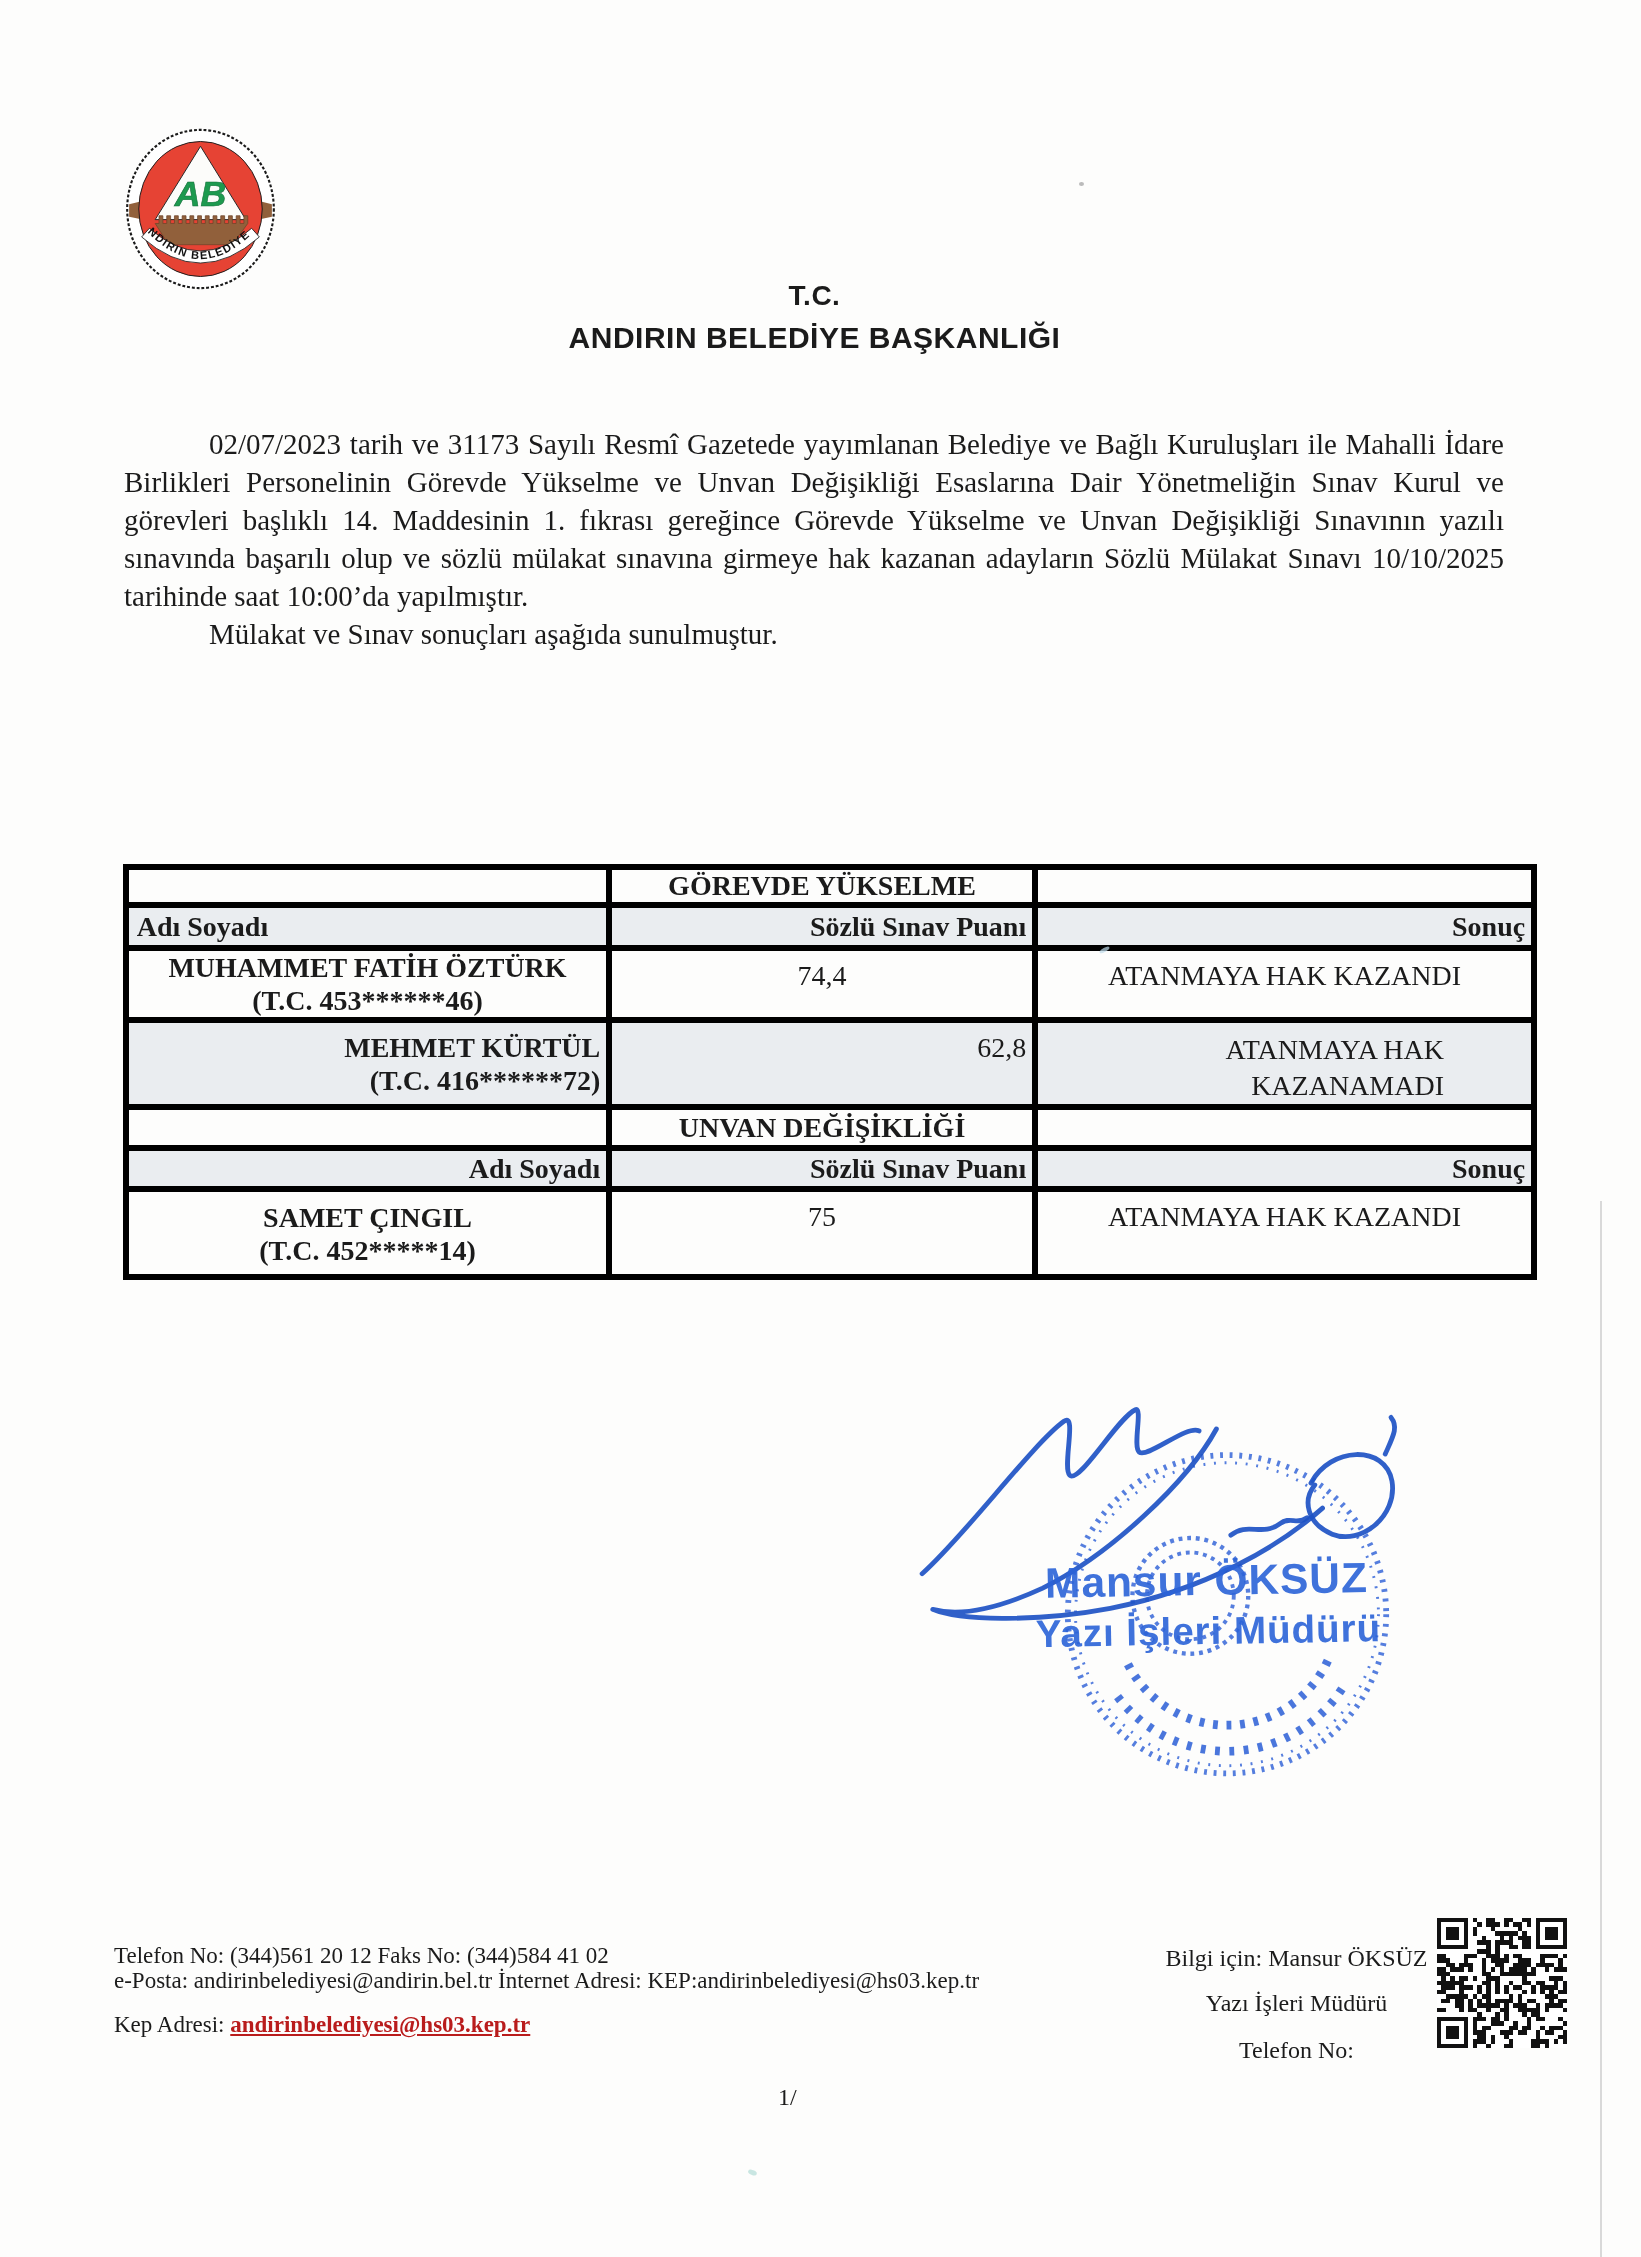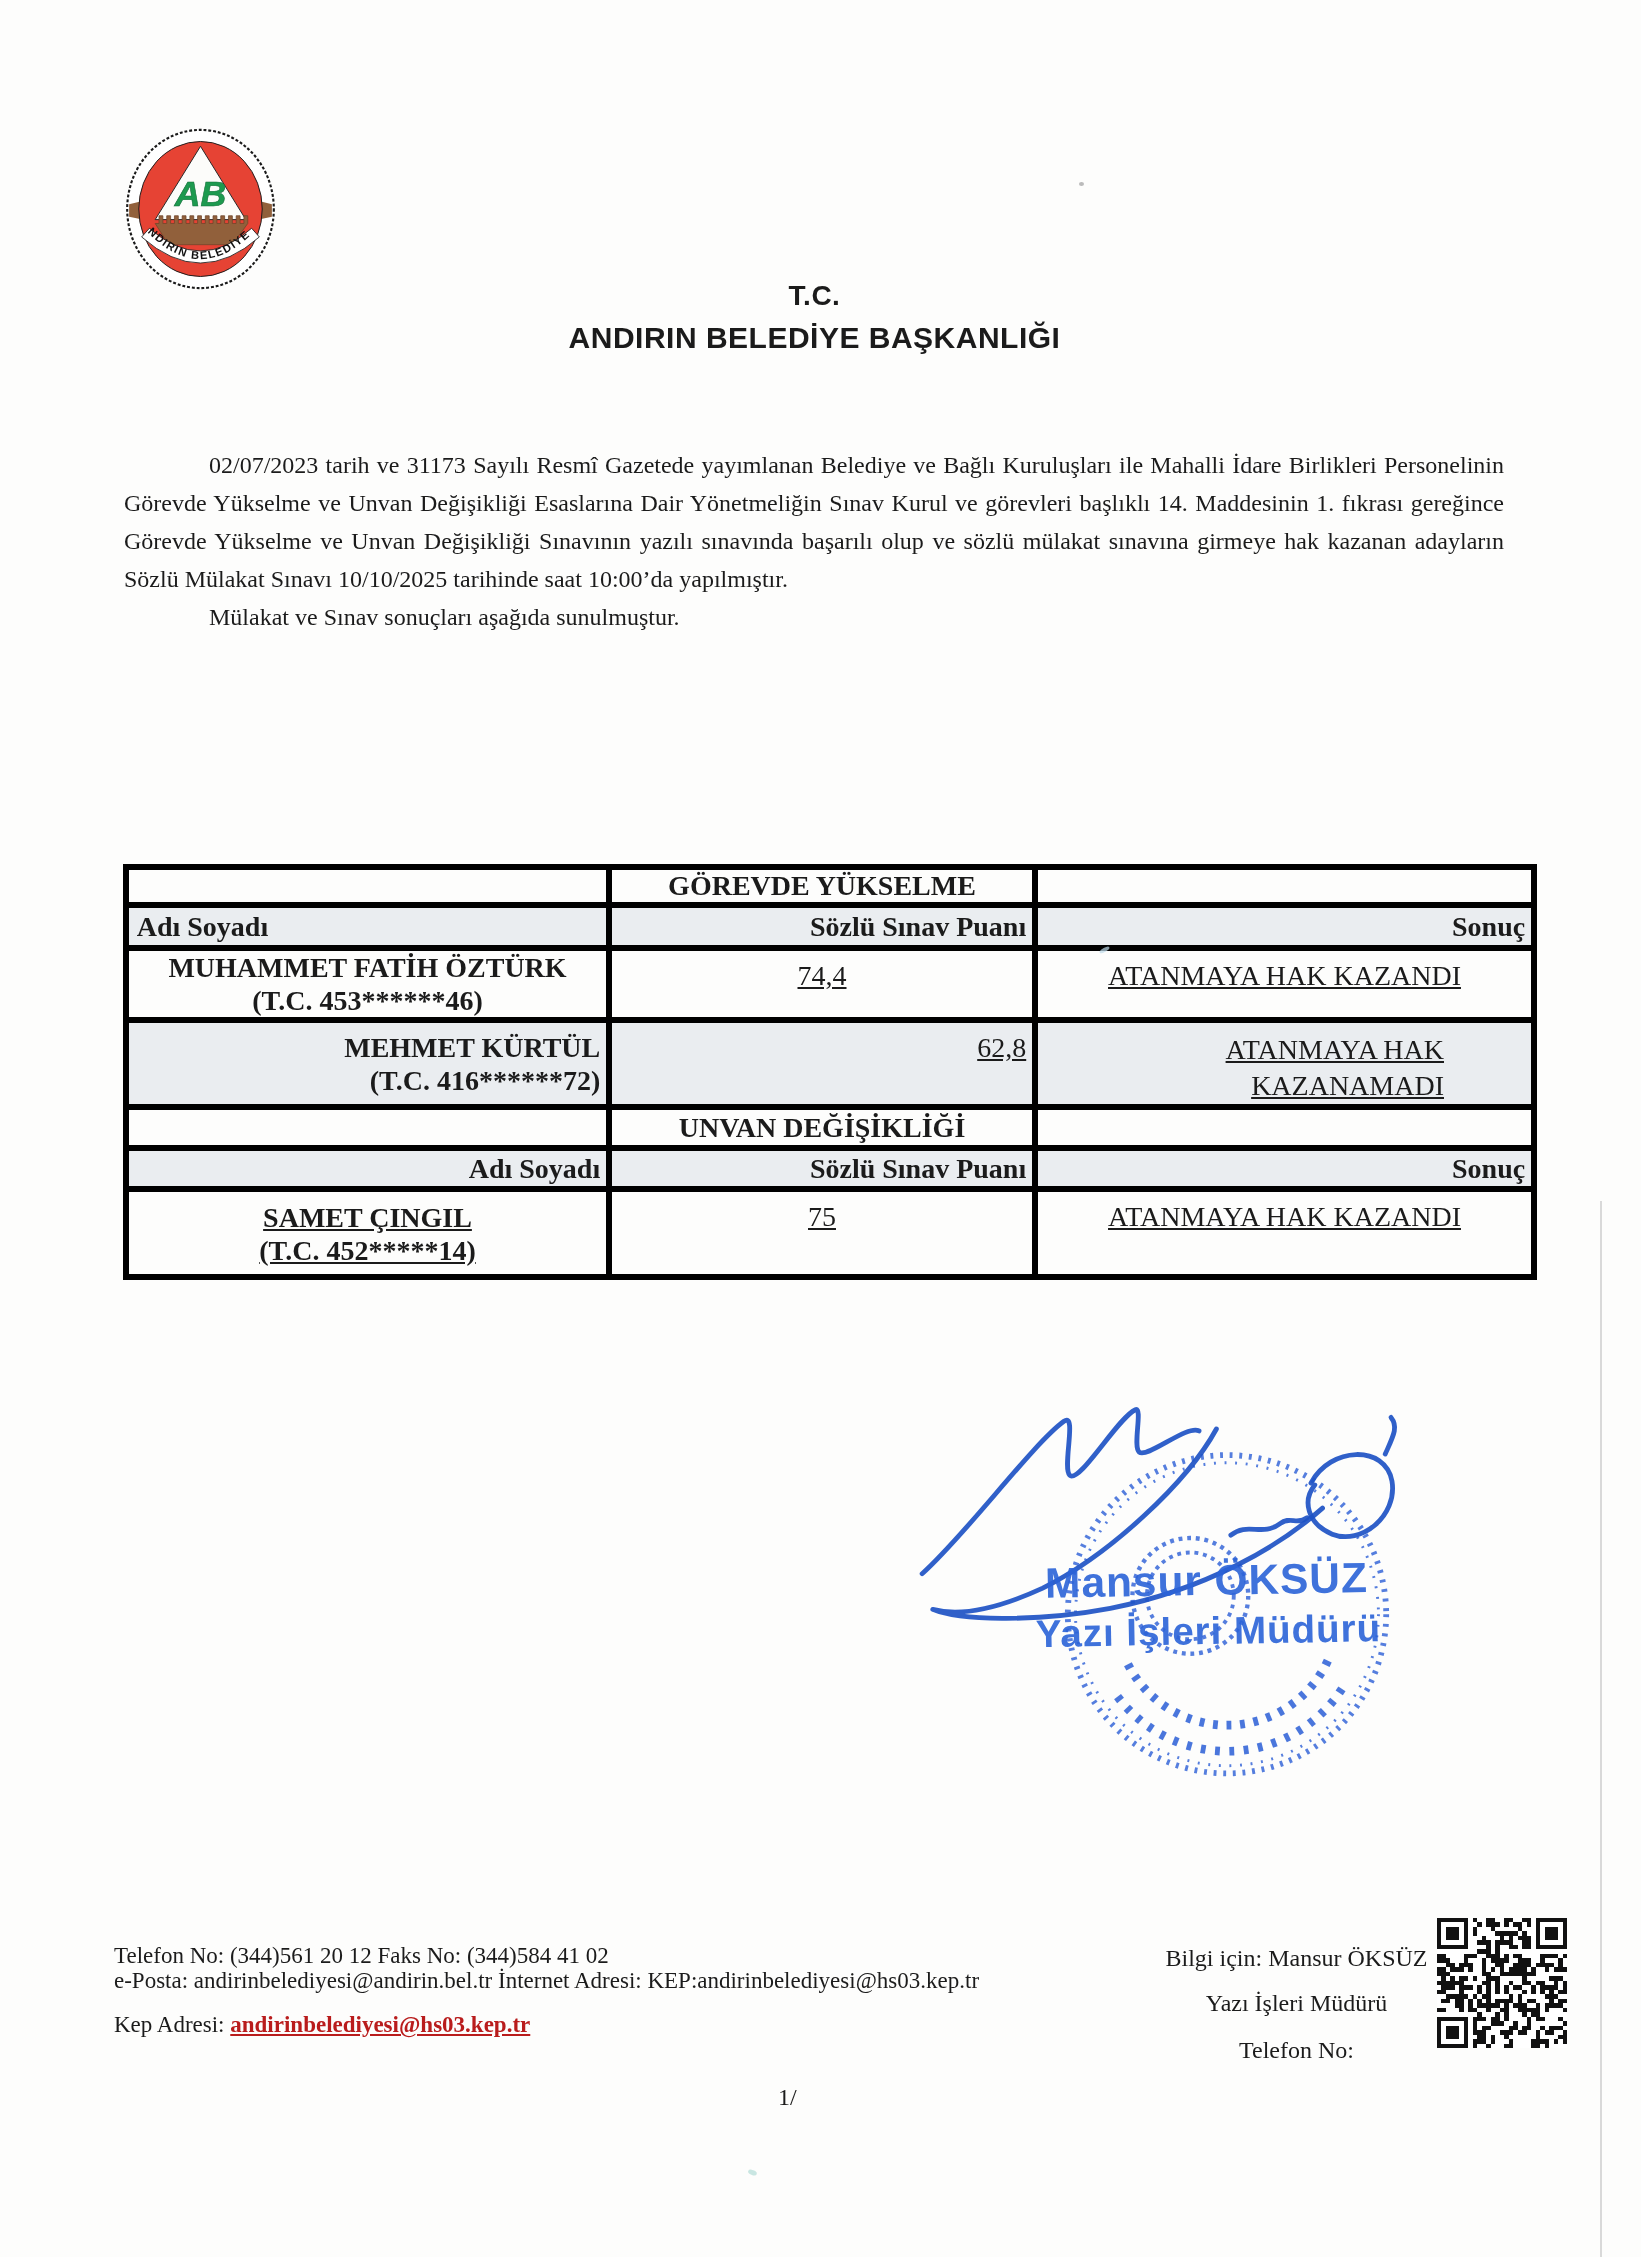--- a/index.html
+++ b/index.html
@@ -6,31 +6,31 @@
   .page{position:relative;width:1641px;height:2257px;background:#fdfdfc;margin:0 auto;overflow:hidden;
         font-family:"Liberation Serif",serif;color:#1b1b1b;}
   
   .logo{position:absolute;left:124px;top:127px;width:153px;height:164px;}
   
   .header{position:absolute;left:124px;top:280px;width:1381px;text-align:center;
           font-family:"Liberation Sans",sans-serif;font-weight:700;}
   .header .tc{font-size:28px;letter-spacing:0.5px;}
   .header .title{font-size:30px;margin-top:8.7px;letter-spacing:0.5px;}
   
-  .bodytext{position:absolute;left:124px;top:446px;width:1380px;font-size:24px;line-height:38px;
+  .bodytext{position:absolute;left:124px;top:425px;width:1380px;font-size:29px;line-height:38px;
             text-align:justify;font-family:Liberation Serif, serif;}
   .bodytext p{margin:0;text-indent:85px;}
   
   table.results{position:absolute;left:123px;top:864px;width:1408px;border-collapse:collapse;
                 table-layout:fixed;font-size:28px;}
   table.results td{border:6px solid #000000;padding:0 5.8px;vertical-align:middle;overflow:hidden;}
   table.results .shade td{background:#eaedf0;text-align:right;}
   table.results .center{text-align:center;}
   table.results .b{font-weight:700;}
-  table.results .top{vertical-align:top;padding-top:9px;text-decoration:underline;}
+  table.results .top{vertical-align:top;padding-top:9px;}
   table.results .namecell{line-height:33px;}
   table.results td.leftpad{text-align:left;padding-left:7.7px;}
   tr.r1{height:38px;} tr.r2{height:43px;} tr.r3{height:69px;} tr.r4{height:72px;}
   tr.r5{height:41px;} tr.r6{height:41px;} tr.r7{height:88px;}
   .wrapnarrow{max-width:319px;margin:0 auto;line-height:36px;}
   
   .sig{position:absolute;left:898px;top:1390px;width:521px;height:406px;}
   .sig .ink{stroke:#1e53c4;stroke-width:5;fill:none;stroke-linecap:round;stroke-linejoin:round;opacity:.92;}
   .sig .ring{stroke:#2a5ed6;fill:none;opacity:.8;}
   .sig .stamptxt{font-family:"Liberation Sans",sans-serif;font-weight:700;fill:#2b63d8;opacity:.9;letter-spacing:1px;}

